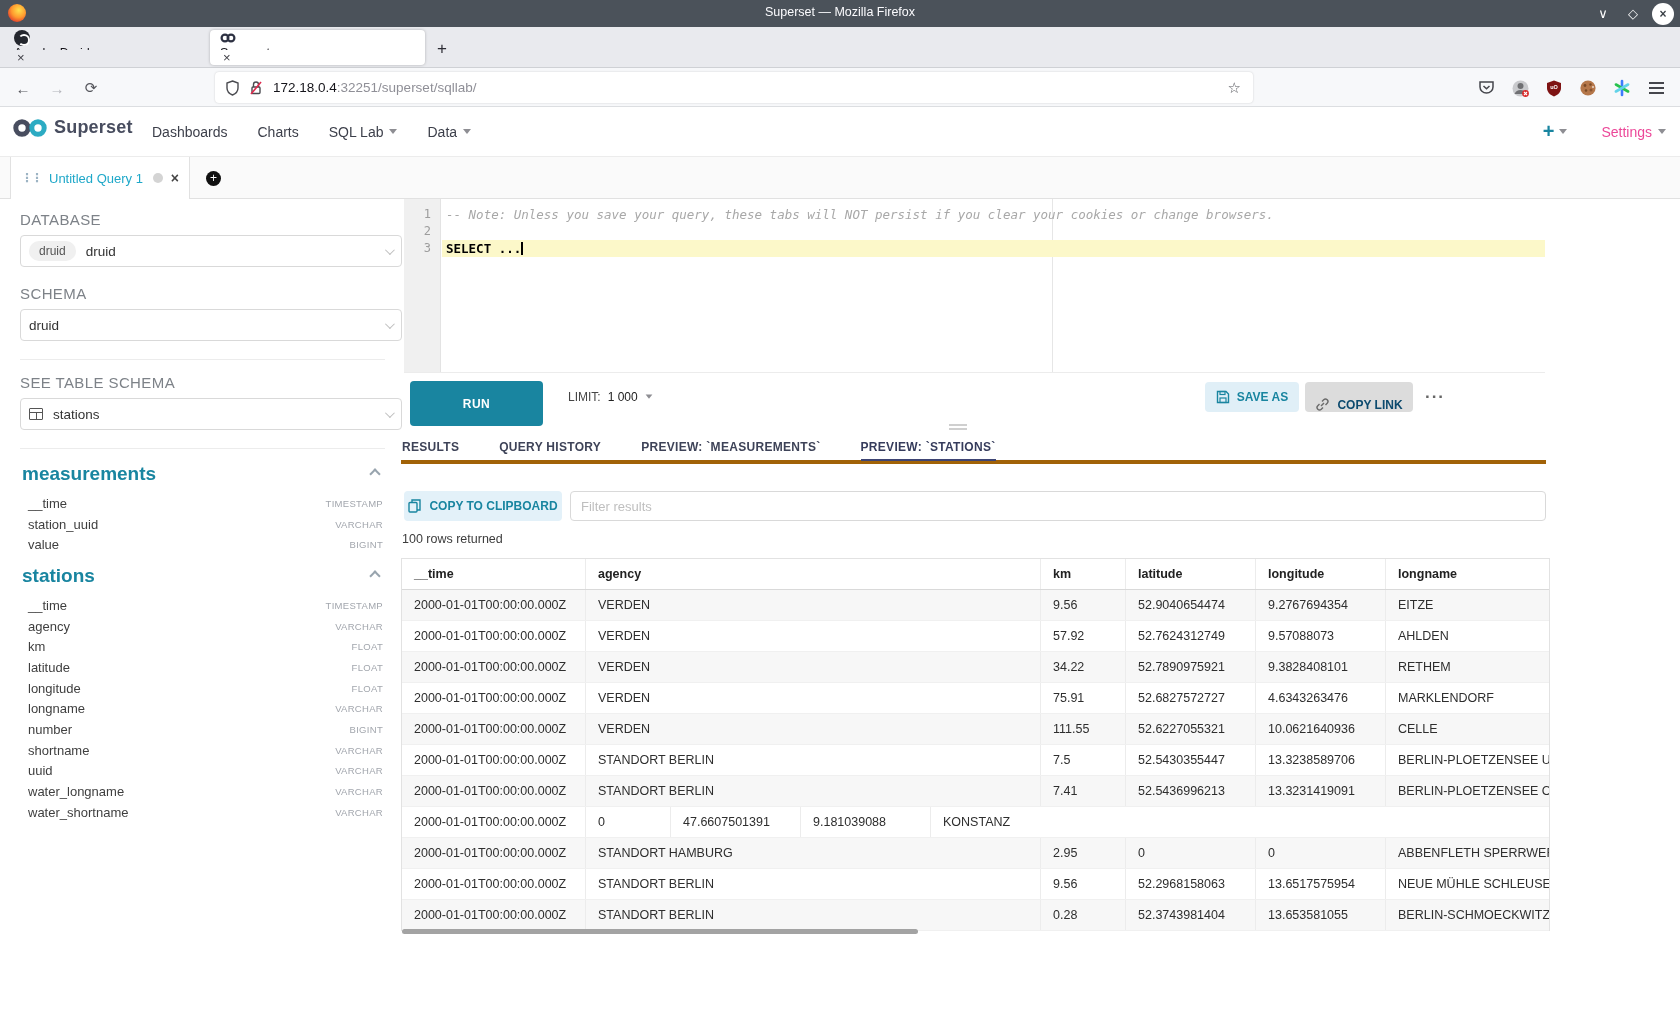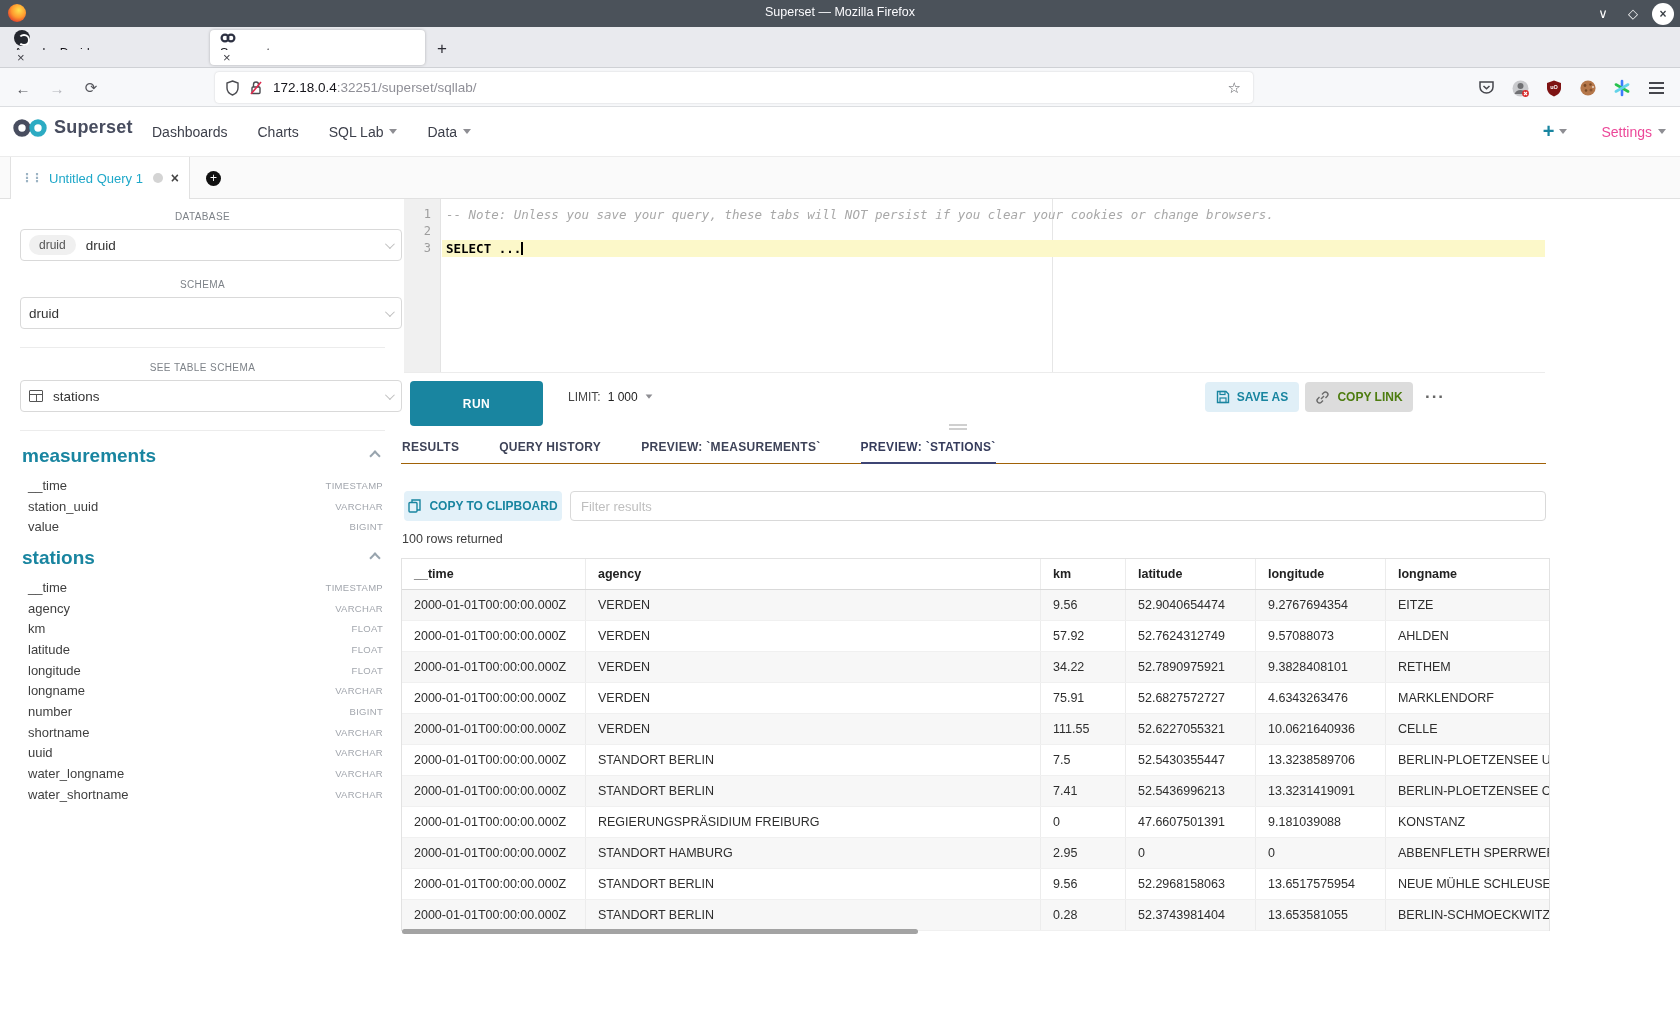--- a/index.html
+++ b/index.html
@@ -53,21 +53,21 @@
   .qtabs { position:absolute; left:0; top:157px; width:1680px; height:42px; background:#fafafa; border-bottom:1px solid #e1e1e1; }
   .qtab { position:absolute; left:10px; top:0; width:180px; height:42px; background:#fff; border-left:1px solid #e1e1e1; border-right:1px solid #e1e1e1; display:flex; align-items:center; padding:0 10px; gap:8px; }
   .qtab .drag { color:#9db4c4; font-size:12px; letter-spacing:-2px; font-weight:bold; }
   .qtab .qlabel { color:#1fa8c9; font-size:13px; flex:1; }
   .qtab .qdot { width:10px; height:10px; border-radius:50%; background:#d4d4d4; }
   .qtab .qclose { color:#454545; font-size:14px; font-weight:bold; }
   .qadd { position:absolute; left:206px; top:14px; width:15px; height:15px; border-radius:50%; background:#111; color:#fff; font-size:12px; line-height:14px; text-align:center; }
 
   
   .lpanel { position:absolute; left:10px; top:199px; width:385px; height:813px; padding:12px 10px 0 10px; }
-  .lp-label { font-size:10px; color:#7d8288; letter-spacing:.4px; margin-bottom:7px;text-align:center; }
+  .lp-label { font-size:15px; color:#7d8288; letter-spacing:.4px; margin-bottom:7px; }
   .lp-select { position:relative; width:382px; height:32px; border:1px solid #d9d9d9; border-radius:4px; background:#fff; display:flex; align-items:center; padding:0 26px 0 8px; gap:10px; }
   .lp-select .chev { position:absolute; right:9px; top:12px; width:7px; height:7px; border-right:1.5px solid #bfbfbf; border-bottom:1.5px solid #bfbfbf; transform:rotate(45deg) translateY(-2px); }
   .pill { background:#f0f0f0; border-radius:11px; font-size:12px; color:#555; padding:3px 10px; }
   .sel-text { font-size:13.5px; color:#333; }
   .lp-row { position:relative; margin-bottom:18px; }
   .refresh { position:absolute; right:-34px; top:7px; width:18px; height:18px; }
   .lp-div { height:1px; background:#ececec; margin:16px 0 14px 0; }
   .schema-head { display:flex; align-items:center; justify-content:space-between; margin:4px 2px 8px 2px; }
   .schema-head .sh-name { font-size:19px; font-weight:bold; color:#1985a0; }
   .chev-up { width:8px; height:8px; border-left:2px solid #98a4ae; border-top:2px solid #98a4ae; transform:rotate(45deg); margin-right:4px; }
@@ -90,26 +90,26 @@
   .code-hl { background:#fcf8c9; font-weight:bold; color:#000; }
   .cursor { display:inline-block; width:1.5px; height:13px; background:#000; vertical-align:-2px; }
   .print-margin { position:absolute; left:648px; top:0; bottom:0; width:1px; background:#e6e6e6; }
 
   .run-toolbar { position:absolute; left:3px; top:173px; width:1141px; height:47px; border-top:1px solid #ececec; }
   .run-btn { position:absolute; left:6px; top:8px; width:133px; height:45px; background:#1985a0; border-radius:4px; color:#fff; font-size:12px; font-weight:bold; letter-spacing:.5px; display:flex; align-items:center; justify-content:center; }
   .limit-box { position:absolute; left:156px; top:8px; height:31px; display:flex; align-items:center; gap:7px; font-size:12px; color:#454545; padding:0 8px; }
   .limit-box .lv { color:#222; }
   .limit-box .caret-dn { transform:scale(.85); }
   .save-as { position:absolute; right:246px; top:9px; height:30px; width:94px; background:#e0eff7; border-radius:4px; color:#1985a0; font-size:12px; font-weight:bold; display:flex; align-items:center; justify-content:center; gap:7px; }
-  .copy-link { position:absolute; right:132px; top:9px; height:30px; width:108px; background:#dcdcdc; border-radius:4px; color:#4d7c0f; font-size:12px; font-weight:bold; display:flex; align-items:center; justify-content:center; gap:7px; }
+  .copy-link { position:absolute; right:132px; top:9px; height:30px; width:108px; background:#dcdcdc; border-radius:4px; color:#0c4a6e; font-size:12px; font-weight:bold; display:flex; align-items:flex-end; justify-content:center; gap:7px; }
   .more-dots { position:absolute; right:100px; top:9px; height:30px; display:flex; align-items:center; color:#666; font-size:17px; font-weight:bold; letter-spacing:1px; }
 
   .drag-handle { position:absolute; left:548px; top:225px; width:18px; height:6px; border-top:2px solid #cfcfcf; border-bottom:2px solid #cfcfcf; }
 
-  .res-tabs { position:absolute; left:0; top:241px; width:1145px; height:24px; border-bottom:1px solid #a16207; display:flex; gap:40px; padding-left:1px; }
+  .res-tabs { position:absolute; left:0; top:241px; width:1145px; height:24px; border-bottom:4px solid #a16207; display:flex; gap:40px; padding-left:1px; }
   .rtab { font-size:12px; font-weight:bold; letter-spacing:.3px; color:#3e4358; padding-bottom:9px; position:relative; }
   .rtab.active { color:#363c5c; }
   .rtab.active::after { content:""; position:absolute; left:0; right:0; bottom:-1px; height:2px; background:#3e4574; }
 
   .res-actions { position:absolute; left:3px; top:292px; width:1142px; height:30px; display:flex; gap:8px; }
   .copy-clip { width:158px; height:30px; background:#e3f1f9; border-radius:4px; color:#1985a0; font-size:12px; font-weight:bold; display:flex; align-items:center; justify-content:center; gap:8px; flex:0 0 auto; }
   .filter-input { flex:1; height:30px; border:1px solid #d9d9d9; border-radius:4px; font-size:13px; color:#333; padding:0 10px; outline:none; font-family:"Liberation Sans",sans-serif; }
   .filter-input::placeholder { color:#bfbfbf; }
 
   .rows-returned { position:absolute; left:1px; top:333px; font-size:12.5px; color:#3c3c3c; }
@@ -516,21 +516,20 @@
         <div class="tr">
         <span class="td c0">2000-01-01T00:00:00.000Z</span>
         <span class="td c1">STANDORT BERLIN</span>
         <span class="td c2">7.41</span>
         <span class="td c3">52.5436996213</span>
         <span class="td c4">13.3231419091</span>
         <span class="td c5">BERLIN-PLOETZENSEE OP</span>
       </div>
         <div class="tr">
         <span class="td c0">2000-01-01T00:00:00.000Z</span>
-        <span class="td c1">REGIERUNGSPRÄSIDIUM FREIBURG</span>
         <span class="td c2">0</span>
         <span class="td c3">47.6607501391</span>
         <span class="td c4">9.181039088</span>
         <span class="td c5">KONSTANZ</span>
       </div>
         <div class="tr">
         <span class="td c0">2000-01-01T00:00:00.000Z</span>
         <span class="td c1">STANDORT HAMBURG</span>
         <span class="td c2">2.95</span>
         <span class="td c3">0</span>

